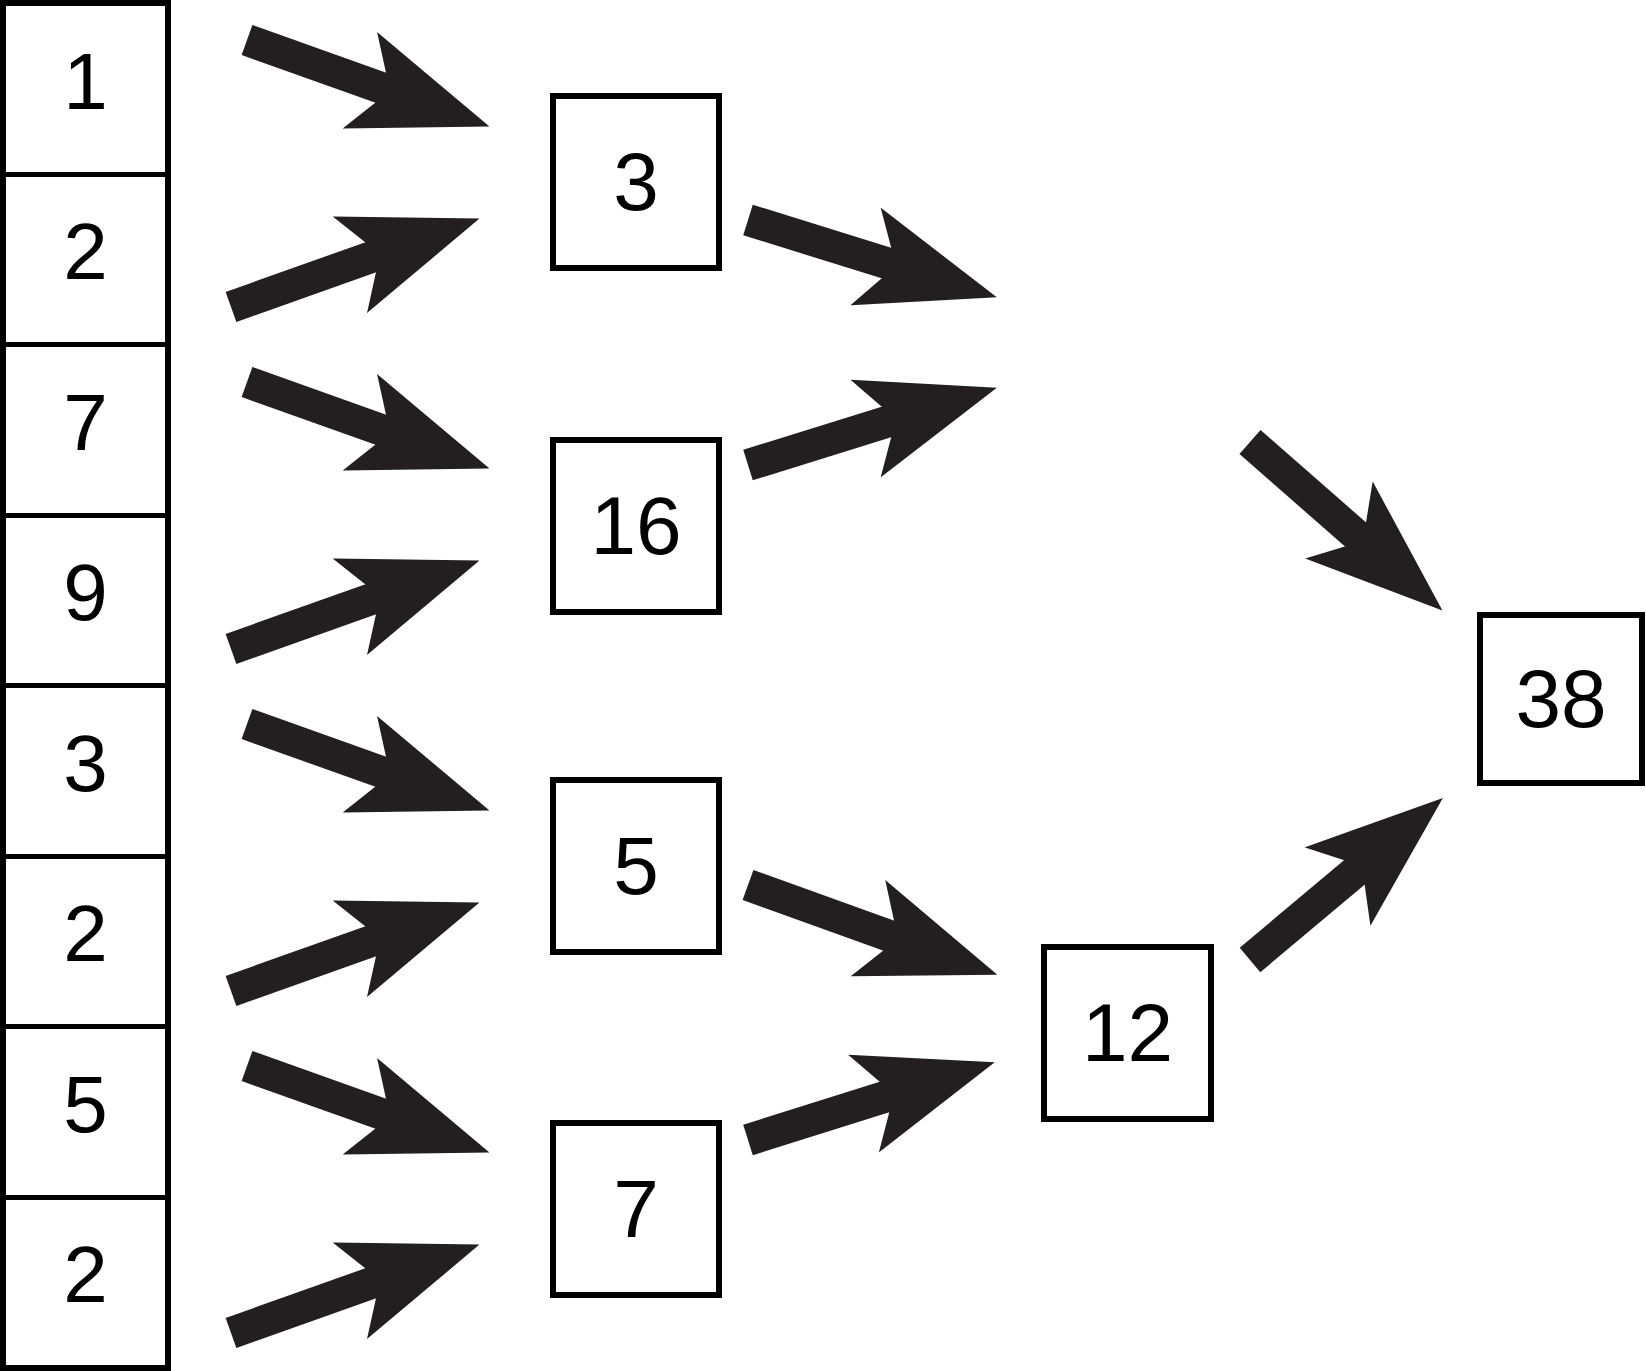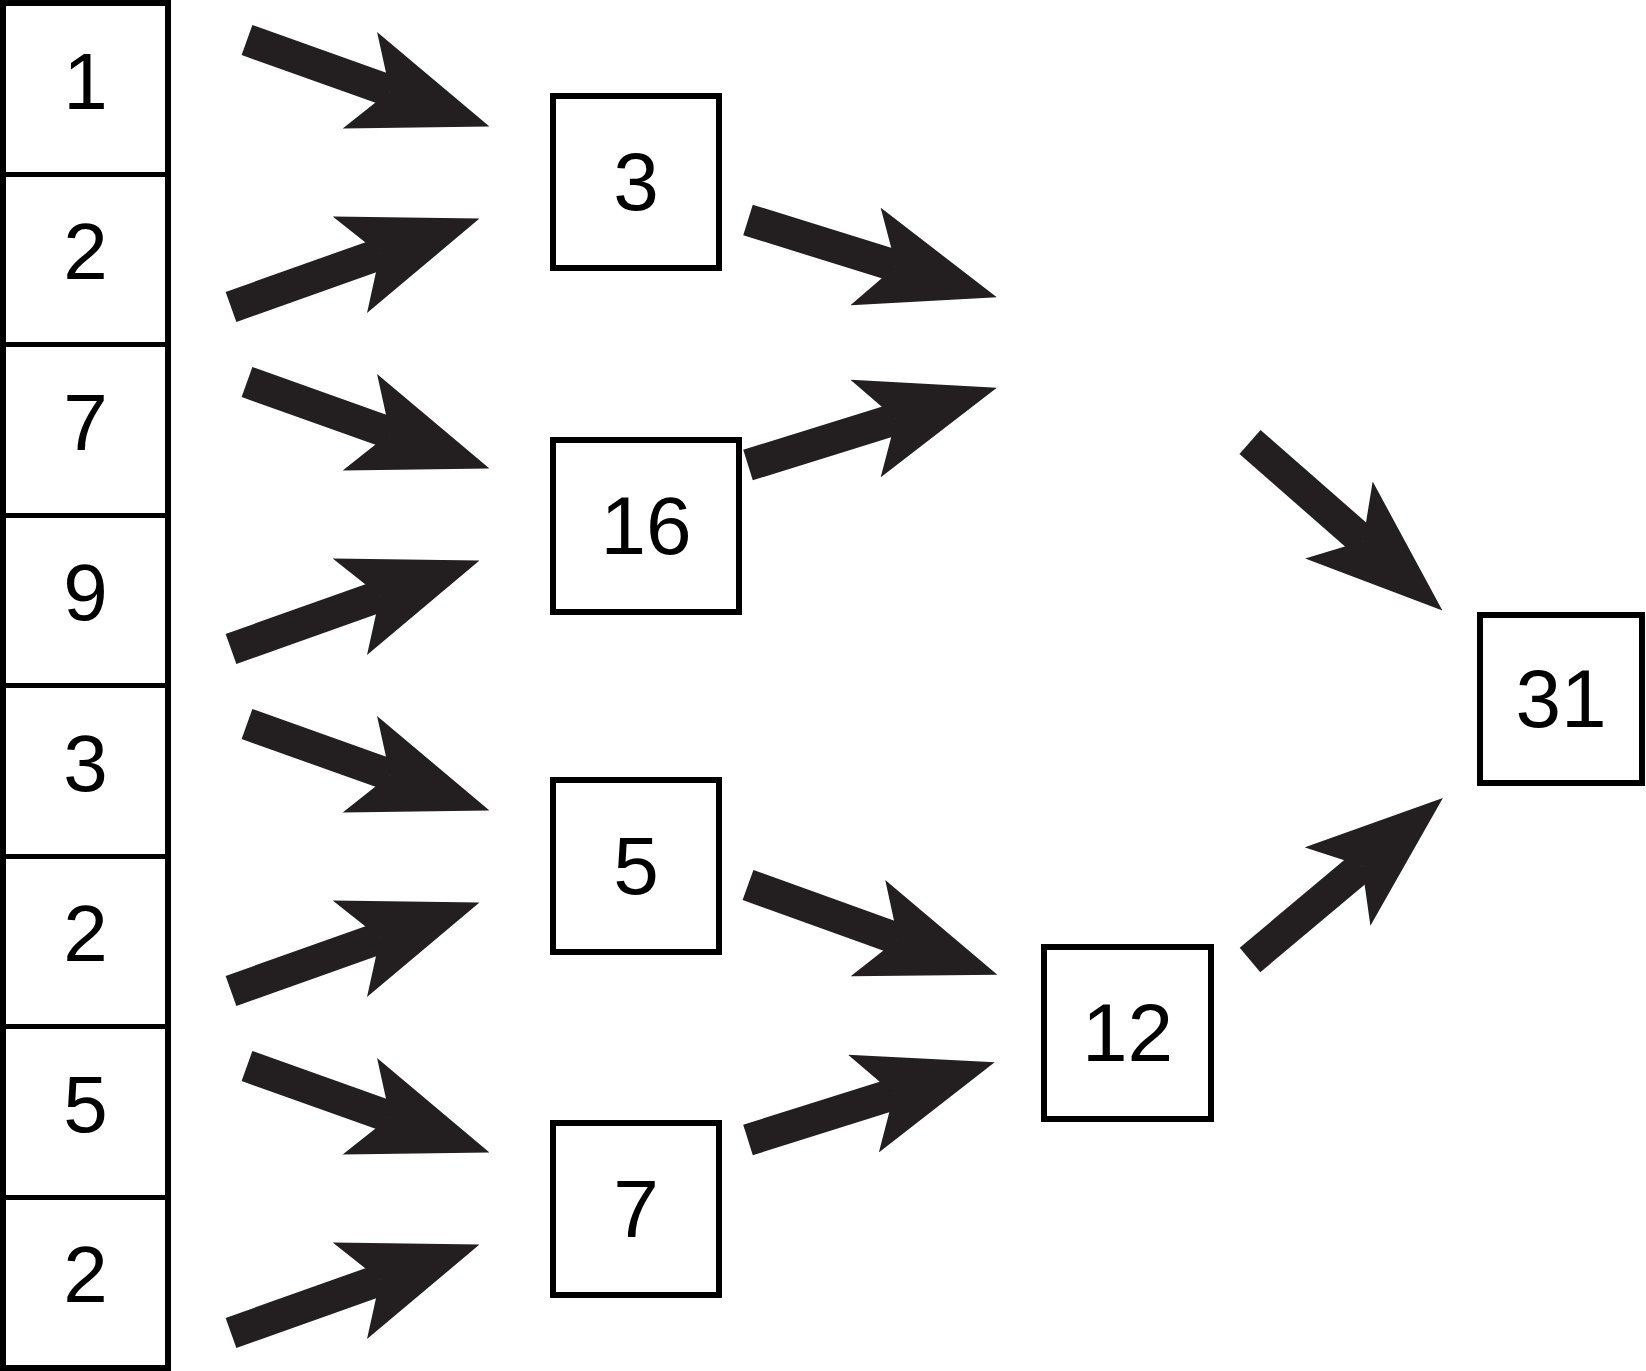--- a/index.html
+++ b/index.html
@@ -46,21 +46,21 @@
     box-sizing: border-box;
     border: 6px solid #000000;
     background: #ffffff;
     display: flex;
     align-items: center;
     justify-content: center;
     font-size: 82px;
     line-height: 1;
   }
   #box-p0 { left: 550px; top:  93px; width: 172px; height: 178px; }
-  #box-p1 { left: 550px; top: 437px; width: 192px; height: 178px; }
+  #box-p1 { left: 550px; top: 437px; width: 172px; height: 178px; }
   #box-p2 { left: 550px; top: 777px; width: 172px; height: 178px; }
   #box-p3 { left: 550px; top: 1120px; width: 172px; height: 178px; }
   #box-m0 { left: 1041px; top: 265px; width: 173px; height: 178px; }
   #box-m1 { left: 1041px; top: 944px; width: 173px; height: 178px; text-align: right; }
   #box-f0 { left: 1477px; top: 612px; width: 168px; height: 174px; }
   
   #arrow-layer {
     position: absolute;
     left: 0; top: 0;
     width: 1646px;
@@ -114,15 +114,15 @@
     <line x1="1250" y1="960" x2="1362" y2="866" marker-end="url(#barb)"></line>
   </svg>
 
   <div id="box-p0" class="sum-box">3</div>
   <div id="box-p1" class="sum-box">16</div>
   <div id="box-p2" class="sum-box">5</div>
   <div id="box-p3" class="sum-box">7</div>
 
   <div id="box-m1" class="sum-box">12</div>
 
-  <div id="box-f0" class="sum-box">31</div>
+  <div id="box-f0" class="sum-box">38</div>
 
 </div>
 
 </body></html>

